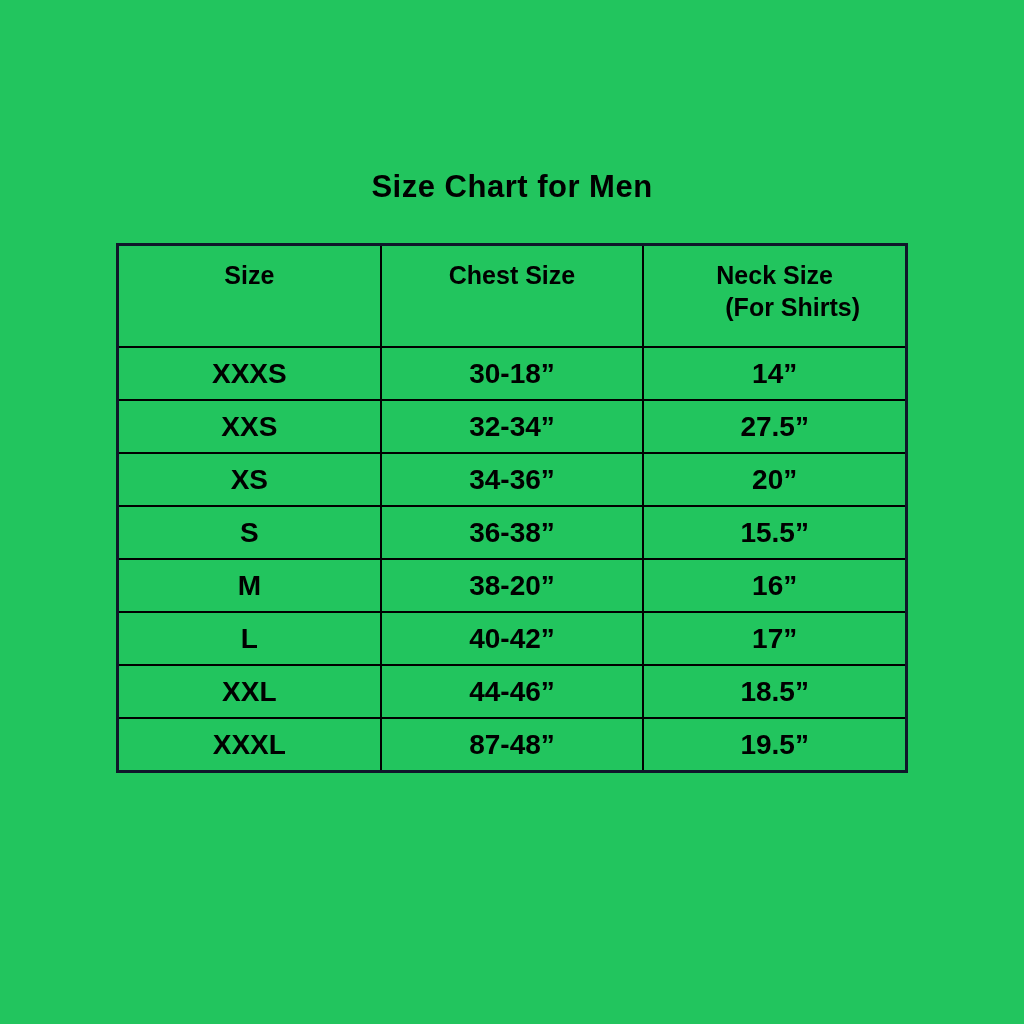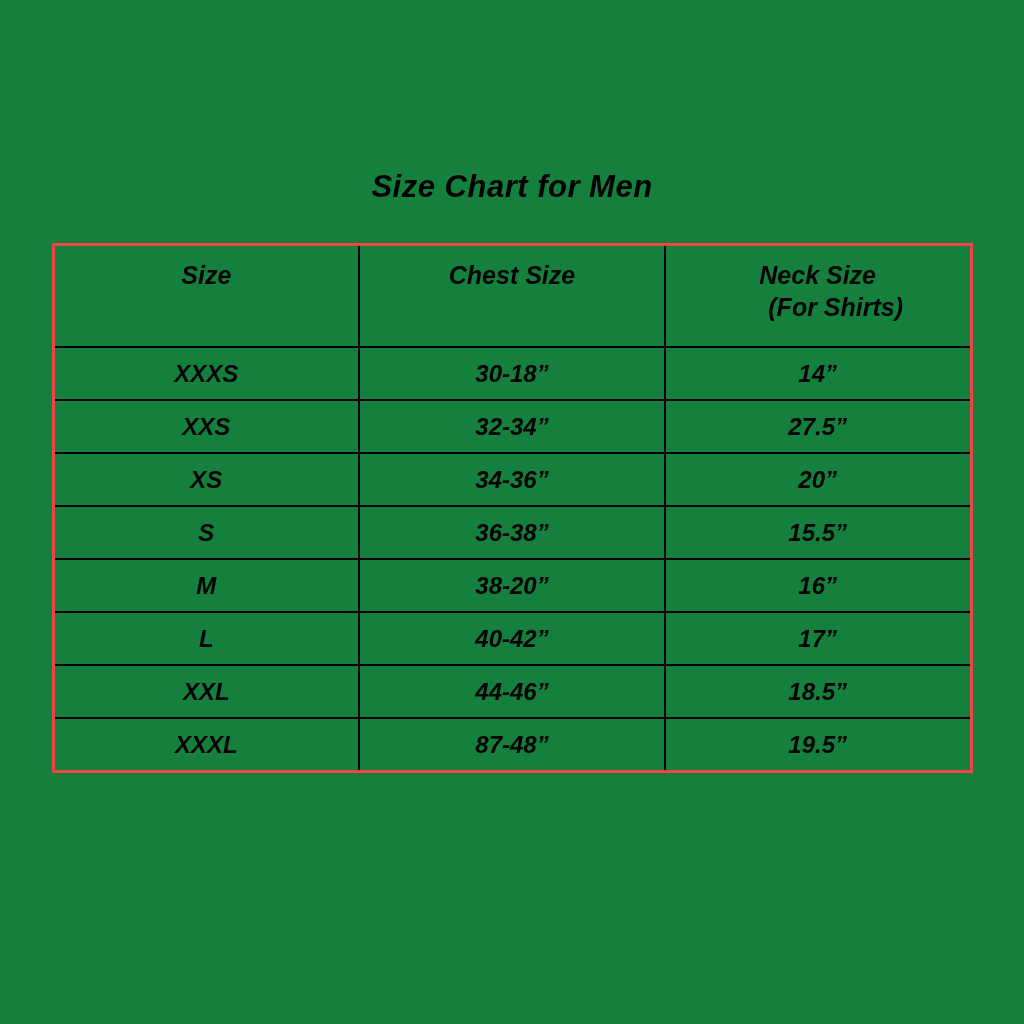--- a/index.html
+++ b/index.html
@@ -8,39 +8,38 @@
     background: #ffffff;
     width: 1024px;
     height: 1024px;
     font-family: "Liberation Sans", sans-serif;
     color: #000000;
     -webkit-font-smoothing: antialiased;
   }
   .page {
     width: 1024px;
     height: 1024px;
-    background: #15803d;
+    background: #22c55e;
     overflow: hidden;
-    font-style: italic;
   }
   .chart-title {
     margin: 0;
     padding-top: 168px;
     text-align: center;
     font-size: 31px;
     line-height: 38px;
     font-weight: bold;
     letter-spacing: 0.5px;
   }
   table.size-chart {
     margin: 37px auto 0 auto;
-    width: 921px;
+    width: 792px;
     border-collapse: collapse;
     table-layout: fixed;
-    border: 3px solid #ef4444;
+    border: 3px solid #0f172a;
   }
   table.size-chart th,
   table.size-chart td {
     border: 2px solid #000000;
     width: 33.33%;
     text-align: center;
     font-weight: bold;
     overflow: hidden;
   }
   table.size-chart th {
@@ -52,21 +51,21 @@
   }
   table.size-chart th .header-line2 {
     font-size: 25px;
     line-height: 32px;
     font-weight: bold;
     padding-left: 36px;
   }
   table.size-chart td {
     height: 49px;
     vertical-align: middle;
-    font-size: 24px;
+    font-size: 28px;
     line-height: 24px;
   }
 </style>
 </head>
 <body>
 
 <div class="page">
 
   <h1 class="chart-title">Size Chart for Men</h1>
 

